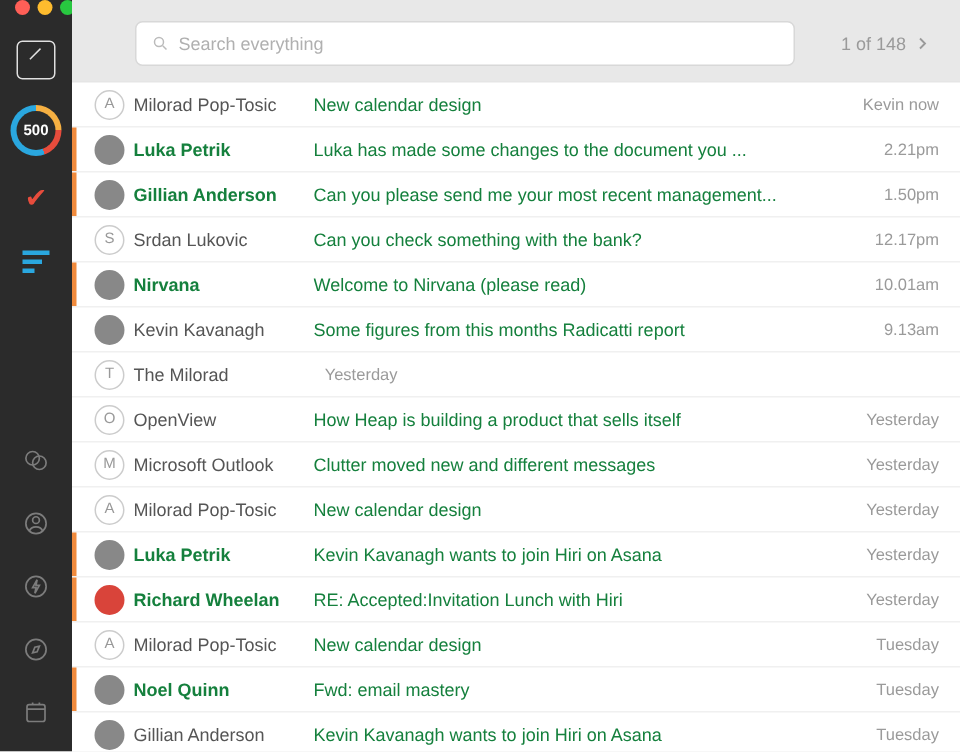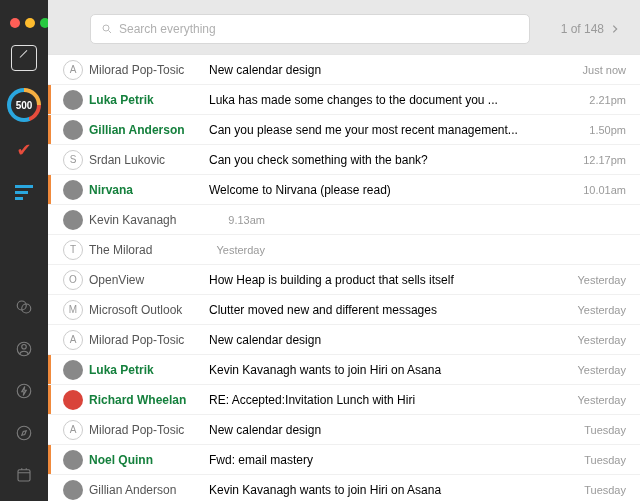--- a/index.html
+++ b/index.html
@@ -1,18 +1,18 @@
 <!DOCTYPE html>
 <html><head>
 <meta charset="utf-8">
 <style>
   * { box-sizing: border-box; margin: 0; padding: 0; }
   html, body { width: 640px; height: 501px; overflow: hidden; font-family: -apple-system, "Helvetica Neue", Arial, sans-serif; }
   .app { display: flex; width: 100%; height: 100%; background: #e8e8e8; }
-  .sidebar { width: 48px; background: #2b2b2b; display: flex; flex-direction: column; align-items: center; padding-top: 18px; }
+  .sidebar { width: 48px; background: #2b2b2b; display: flex; flex-direction: column; align-items: center; padding-top: 0; }
   .traffic { display: flex; gap: 5px; margin-bottom: 14px; padding-left: 2px; align-self: flex-start; margin-left: 8px;}
   .tl { width: 10px; height: 10px; border-radius: 50%; }
   .tl.r { background:#ff5f57;} .tl.y{background:#febc2e;} .tl.g{background:#28c840;}
   .sb-item { width: 32px; height: 32px; display:flex; align-items:center; justify-content:center; margin-bottom: 10px; cursor:pointer; }
   .compose-box { width:26px; height:26px; border:1.5px solid #e0e0e0; border-radius:4px; position:relative;}
   .compose-box::after { content:""; position:absolute; width:10px; height:10px; border-top:1.5px solid #e0e0e0; transform:rotate(-45deg); top:6px; left:10px;}
   .score-ring { width:34px; height:34px; border-radius:50%; background: conic-gradient(#f6b042 0 90deg, #e74c3c 90deg 160deg, #2aa7df 160deg 360deg); display:flex; align-items:center; justify-content:center; margin-bottom: 12px; margin-top:4px;}
   .score-inner { width:26px; height:26px; border-radius:50%; background:#2b2b2b; color:#fff; font-size:10px; font-weight:600; display:flex; align-items:center; justify-content:center;}
   .check { color:#e74c3c; font-size:18px;}
   .bars { width:18px; display:flex; flex-direction:column; gap:3px;}
@@ -30,21 +30,21 @@
   .list { flex:1; overflow:hidden; background:#fff; margin:0; border-top:1px solid #e5e5e5;}
   .row { display:flex; align-items:center; height:30px; border-bottom:1px solid #f0f0f0; padding:0 14px 0 0; font-size:12px; position:relative;}
   .marker { width:3px; height:100%; margin-right:0; }
   .marker.on { background:#f08a3c; }
   .avwrap { width:38px; display:flex; justify-content:center; padding-left:6px;}
   .av { width:20px; height:20px; border-radius:50%; border:1px solid #ccc; display:flex; align-items:center; justify-content:center; font-size:10px; color:#999; background:#fff;}
   .av.photo { border:none; background:#888; color:#fff; font-weight:600;}
   .av.red { background:#d9443a; border:none; color:#fff;}
   .sender { width:120px; color:#555; white-space:nowrap; overflow:hidden; text-overflow:ellipsis; padding-right:0;}
   .sender.unread { color:#15803d; font-weight:600; }
-  .subject { flex:1; color:#000000; white-space:nowrap; overflow:hidden; text-overflow:ellipsis; padding-right:10px;}
+  .subject { flex:1; color:#15803d; white-space:nowrap; overflow:hidden; text-overflow:ellipsis; padding-right:10px;}
   .time { color:#9a9a9a; font-size:11px; white-space:nowrap; text-align:right; min-width:56px;}
 </style>
 </head>
 <body>
 
 <div class="app">
   <div class="sidebar">
     <div class="traffic">
       <div class="tl r"></div>
       <div class="tl y"></div>
@@ -119,21 +119,21 @@
       </div>
     </div>
     <div class="list" id="list">
         <div class="row">
           <div class="marker"></div>
           <div class="avwrap">
             <div class="av">A</div>
           </div>
           <div class="sender">Milorad Pop-Tosic</div>
           <div class="subject">New calendar design</div>
-          <div class="time">Just now</div>
+          <div class="time">Kevin now</div>
         </div>
         <div class="row">
           <div class="marker on"></div>
           <div class="avwrap">
             <div class="av photo"></div>
           </div>
           <div class="sender unread">Luka Petrik</div>
           <div class="subject">Luka has made some changes to the document you ...</div>
           <div class="time">2.21pm</div>
         </div>
@@ -163,20 +163,21 @@
           <div class="sender unread">Nirvana</div>
           <div class="subject">Welcome to Nirvana (please read)</div>
           <div class="time">10.01am</div>
         </div>
         <div class="row">
           <div class="marker"></div>
           <div class="avwrap">
             <div class="av photo"></div>
           </div>
           <div class="sender">Kevin Kavanagh</div>
+          <div class="subject">Some figures from this months Radicatti report</div>
           <div class="time">9.13am</div>
         </div>
         <div class="row">
           <div class="marker"></div>
           <div class="avwrap">
             <div class="av">T</div>
           </div>
           <div class="sender">The Milorad</div>
           <div class="time">Yesterday</div>
         </div>

